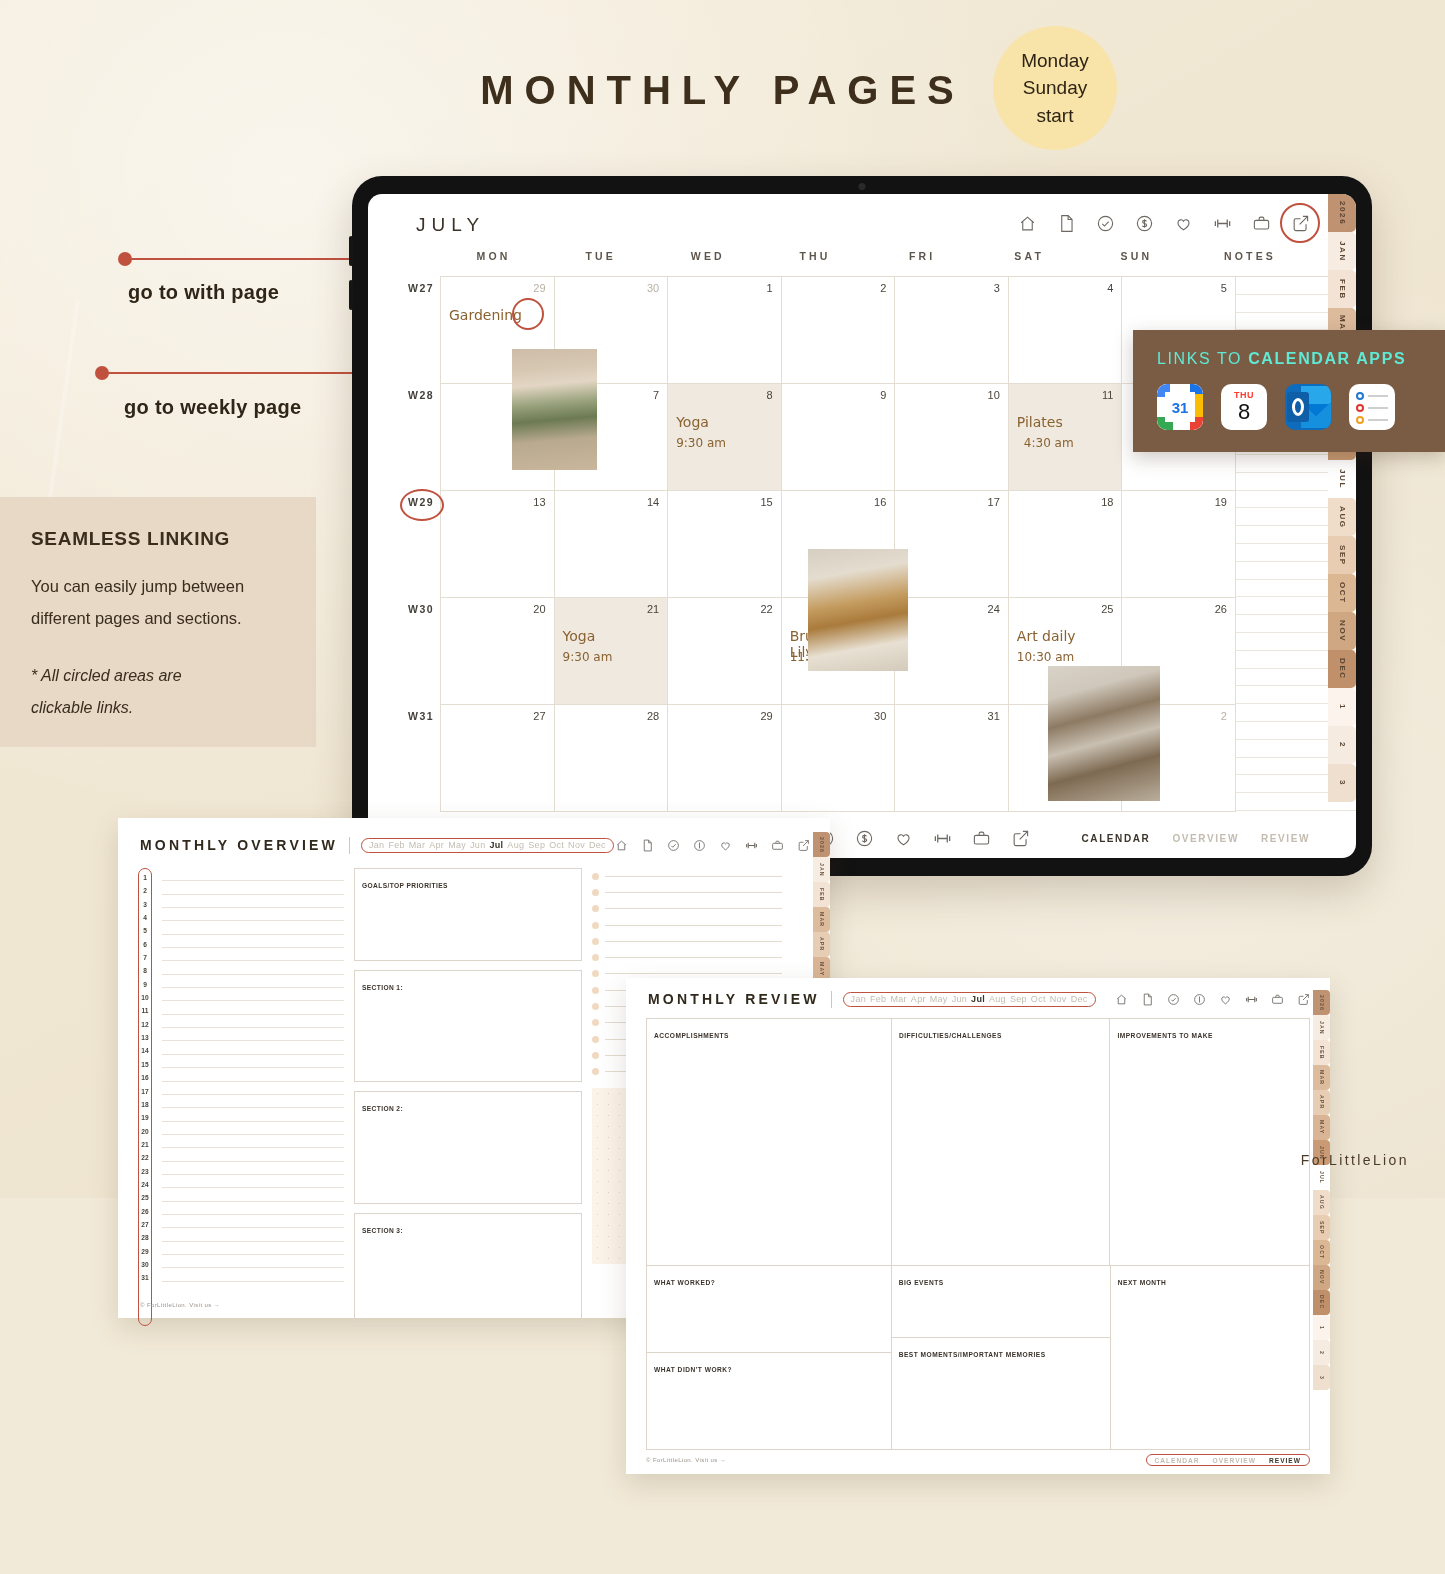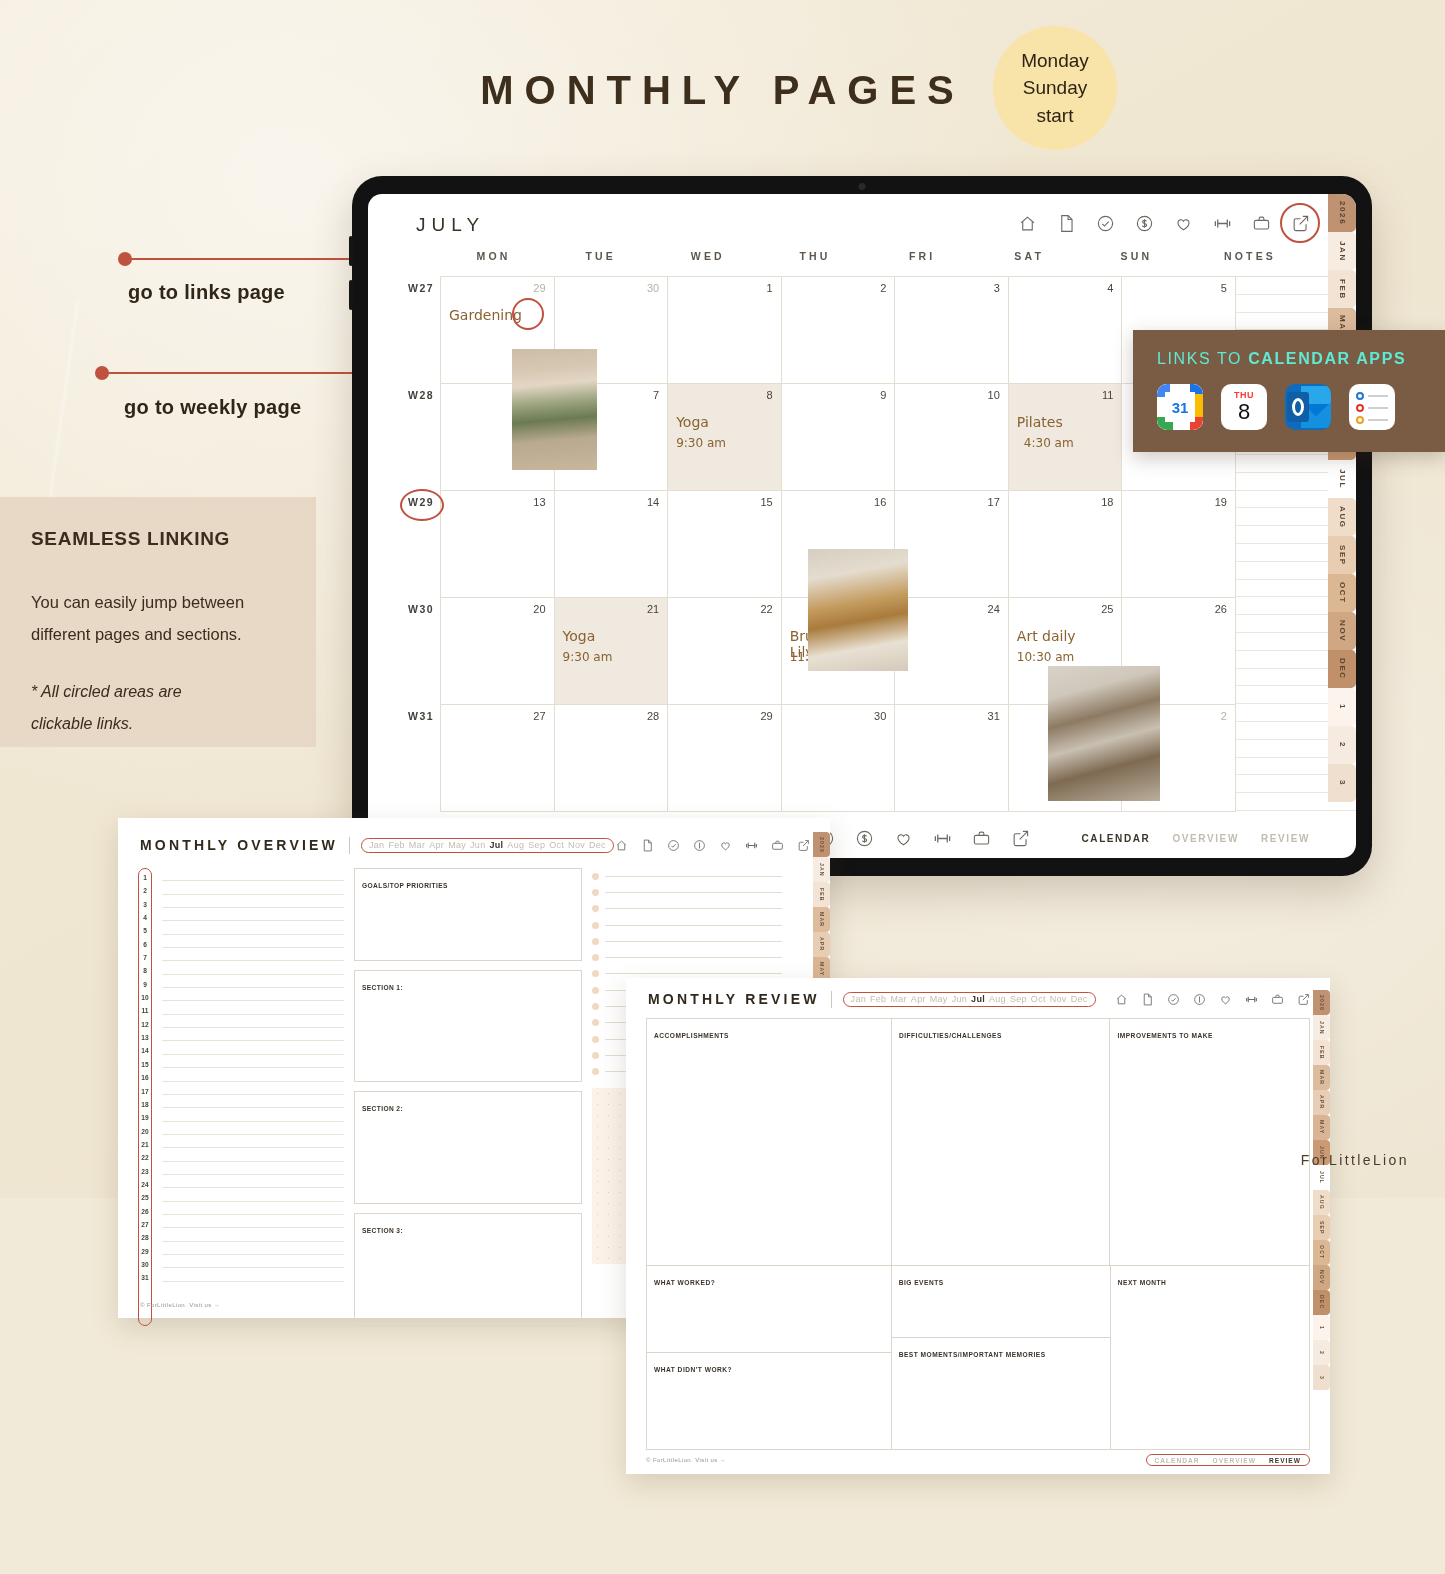--- a/index.html
+++ b/index.html
@@ -41,21 +41,21 @@
   .callout-vert { position:absolute; width:2px; background:#c0513f; }
   .callout-label {
     position:absolute; font-size:20px; font-weight:700; color:#2f2618; letter-spacing:0.3px;
   }
 
   .info-card {
     position:absolute; left:0; top:497px; width:316px; height:250px;
     background:#e8d8c6;
     padding:31px 30px 0 31px;
   }
-  .info-card h3 { font-size:19px; letter-spacing:0.7px; color:#3a2d1c; font-weight:700; margin-bottom:36px;}
+  .info-card h3 { font-size:19px; letter-spacing:0.7px; color:#3a2d1c; font-weight:700; margin-bottom:20px;}
   .info-card p  { font-size:16.5px; color:#3a2d1c; line-height:1.95; }
   .info-card p.note { margin-top:26px; font-style:italic; font-size:16px; }
 
   
   .tablet {
     position:absolute; left:352px; top:176px; width:1020px; height:700px;
     background:#121212; border-radius:30px;
     box-shadow: 0 16px 40px rgba(80,60,35,0.22);
     padding:18px 16px;
   }
@@ -201,21 +201,21 @@
   <div class="page-title">MONTHLY PAGES</div>
   <div class="start-badge">
     <div>Monday</div>
     <div>Sunday</div>
     <div>start</div>
   </div>
 
   <div class="callout-dot" style="left:118px;top:252px;"></div>
   <div class="callout-line" style="left:125px;top:258px;width:395px;"></div>
   <div class="callout-vert" style="left:518px;top:258px;height:40px;"></div>
-  <div class="callout-label" style="left:128px;top:281px;">go to links page</div>
+  <div class="callout-label" style="left:128px;top:281px;">go to with page</div>
 
   <div class="callout-dot" style="left:95px;top:366px;"></div>
   <div class="callout-line" style="left:102px;top:372px;width:305px;"></div>
   <div class="callout-vert" style="left:405px;top:372px;height:26px;"></div>
   <div class="callout-label" style="left:104px;top:396px;margin-left:20px;">go to weekly page</div>
 
   <div class="info-card">
     <h3>SEAMLESS LINKING</h3>
     <p>You can easily jump between</p>
     <p>different pages and sections.</p>

